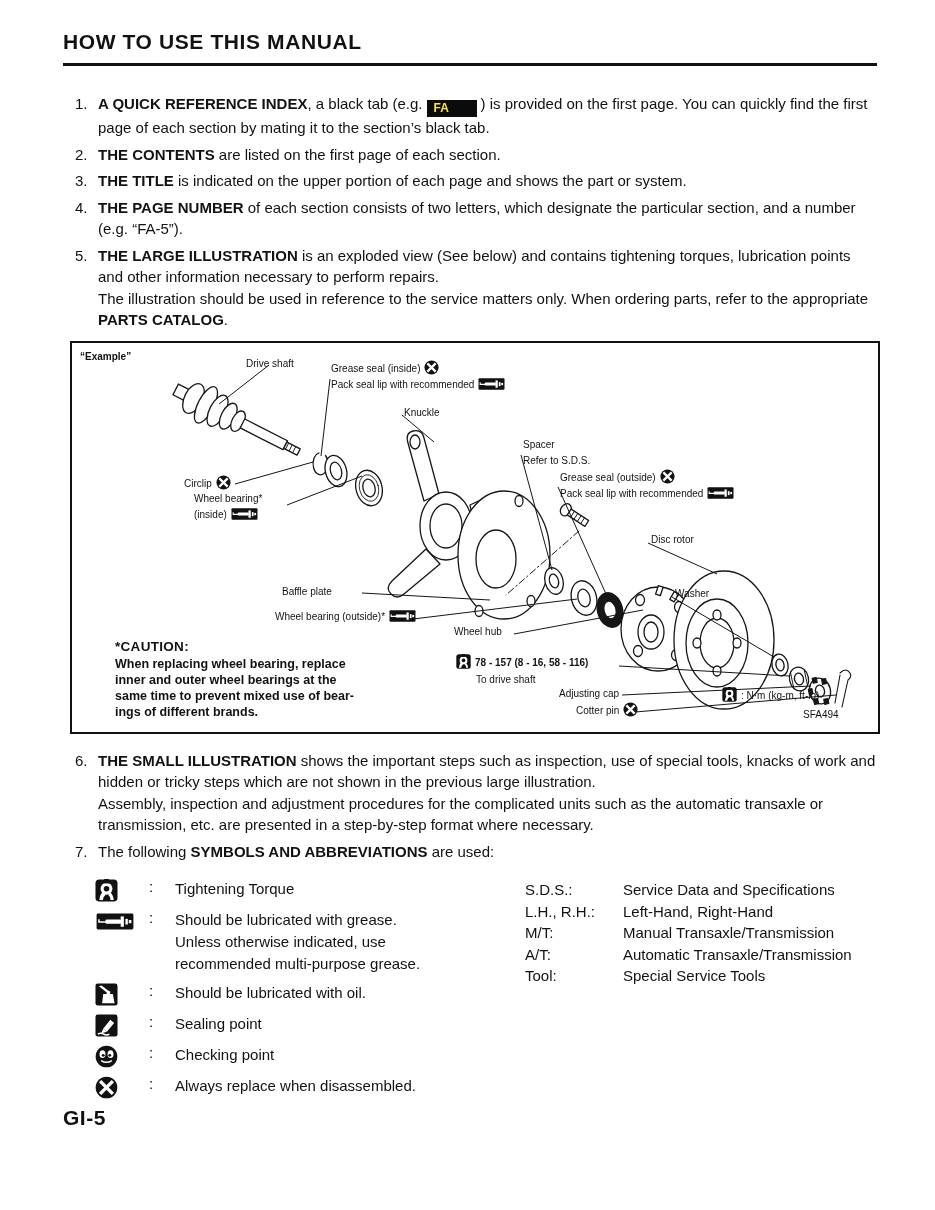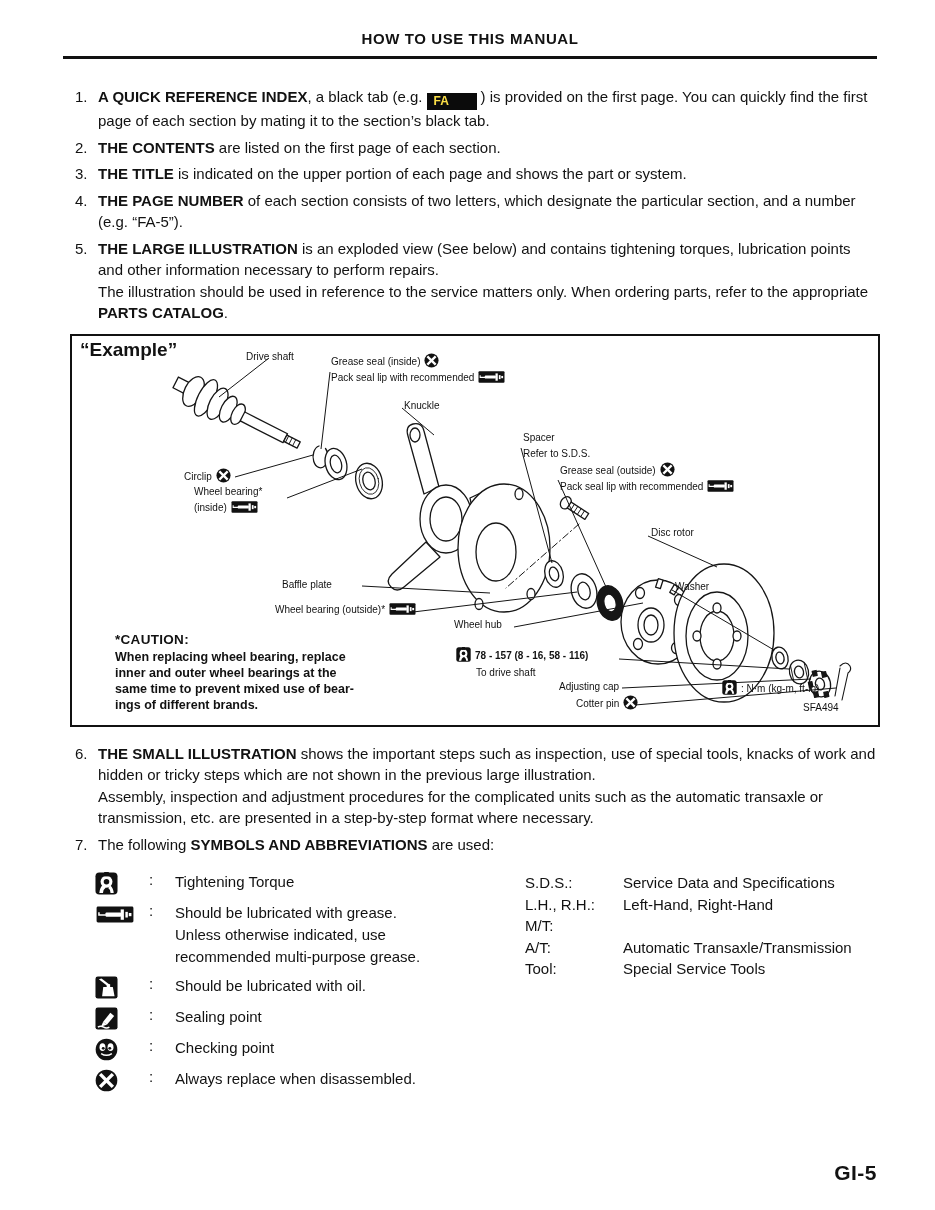--- a/index.html
+++ b/index.html
@@ -4,21 +4,21 @@
 <style>
   html,body{margin:0;padding:0;}
   body{
     width:935px;height:1210px;background:#ffffff;color:#121212;
     font-family:"Liberation Sans", sans-serif;overflow:hidden;position:relative;
     -webkit-font-smoothing:antialiased;
   }
   .content{padding:26px 58px 0 63px;}
   
   .title{
-    text-align:center;font-weight:bold;font-size:15px;letter-spacing:.6px;
+    font-weight:bold;font-size:21px;letter-spacing:.6px;
     margin:4px 0 9px 0;
   }
   .title-rule{height:3px;background:#111;margin:0 0 0 0;}
   
   .list{margin-top:27px;}
   .item{display:flex;font-size:15px;line-height:21.5px;margin:0 0 5px 0;}
   .item .num{width:23px;flex:none;margin-left:12px;}
   .item .ibody{flex:1;}
   .item b{font-weight:bold;}
   .fa-tab{
@@ -30,21 +30,21 @@
   .diagram{
     position:relative;width:806px;height:389px;border:2px solid #111;
     margin:10px 0 0 7px;box-sizing:content-box;background:#fff;
   }
   .art{position:absolute;left:0;top:0;width:806px;height:389px;}
   .dlabel{
     position:absolute;font-size:10px;line-height:16px;color:#121212;
     white-space:nowrap;
   }
   .dlabel .lrow{white-space:nowrap;}
-  .ex-label{font-weight:bold;font-size:19px;}
+  .ex-label{font-weight:bold;font-size:10px;}
   .bold{font-weight:bold;}
   .caution{position:absolute;left:22px;top:296px;font-size:12.5px;line-height:16px;font-weight:bold;margin-left:21px;}
   .caution .ct{font-size:13.5px;margin-bottom:1px;letter-spacing:.3px;}
   
   svg.ic{display:inline-block;}
   .sm{width:15px;height:15px;vertical-align:-3px;margin-left:4px;}
   .sm-grease{width:27px;height:12px;vertical-align:-2px;margin-left:4px;}
   .sm-torque{width:15px;height:15px;vertical-align:-3px;margin-right:4px;margin-left:0;}
   
   .legend{display:flex;margin-top:16px;}
@@ -52,21 +52,21 @@
   .sym-row{display:flex;align-items:flex-start;margin-bottom:7px;}
   .sym-ic-cell{width:46px;flex:none;display:flex;justify-content:flex-start;padding-top:1px;}
   .sym-icon{width:23px;height:23px;}
   .sym-icon.wide{width:40px;height:17px;margin-top:3px;}
   .sym-colon{width:26px;flex:none;text-align:left;padding-left:8px;font-size:15px;}
   .sym-label{font-size:15px;line-height:22px;white-space:pre-line;}
   .abbr{margin-left:30px;padding-top:1px;}
   .abbr-row{display:flex;font-size:15px;line-height:21.5px;}
   .abbr-key{width:98px;flex:none;}
   
-  .pageno{text-align:right;font-weight:bold;font-size:21px;margin-top:62px;letter-spacing:.5px;}
+  .pageno{text-align:left;font-weight:bold;font-size:21px;letter-spacing:.5px;}
 </style>
 </head>
 <body>
 
 <svg width="0" height="0" style="position:absolute" aria-hidden="true">
   <defs>
     <symbol id="sym-torque" viewBox="0 0 24 24">
       <rect x="0.5" y="0.5" width="23" height="23" rx="4" fill="#111"></rect>
       <circle cx="12" cy="10.2" r="6.2" fill="#fff"></circle>
       <circle cx="12" cy="10.2" r="2.9" fill="#111"></circle>
@@ -408,20 +408,21 @@
       <div class="abbr-row">
         <span class="abbr-key">S.D.S.:</span>
         <span>Service Data and Specifications</span>
       </div>
       <div class="abbr-row">
         <span class="abbr-key">L.H., R.H.:</span>
         <span>Left-Hand, Right-Hand</span>
       </div>
       <div class="abbr-row">
         <span class="abbr-key">M/T:</span>
+        <span>Manual Transaxle/Transmission</span>
       </div>
       <div class="abbr-row">
         <span class="abbr-key">A/T:</span>
         <span>Automatic Transaxle/Transmission</span>
       </div>
       <div class="abbr-row">
         <span class="abbr-key">Tool:</span>
         <span>Special Service Tools</span>
       </div>
     </div>

